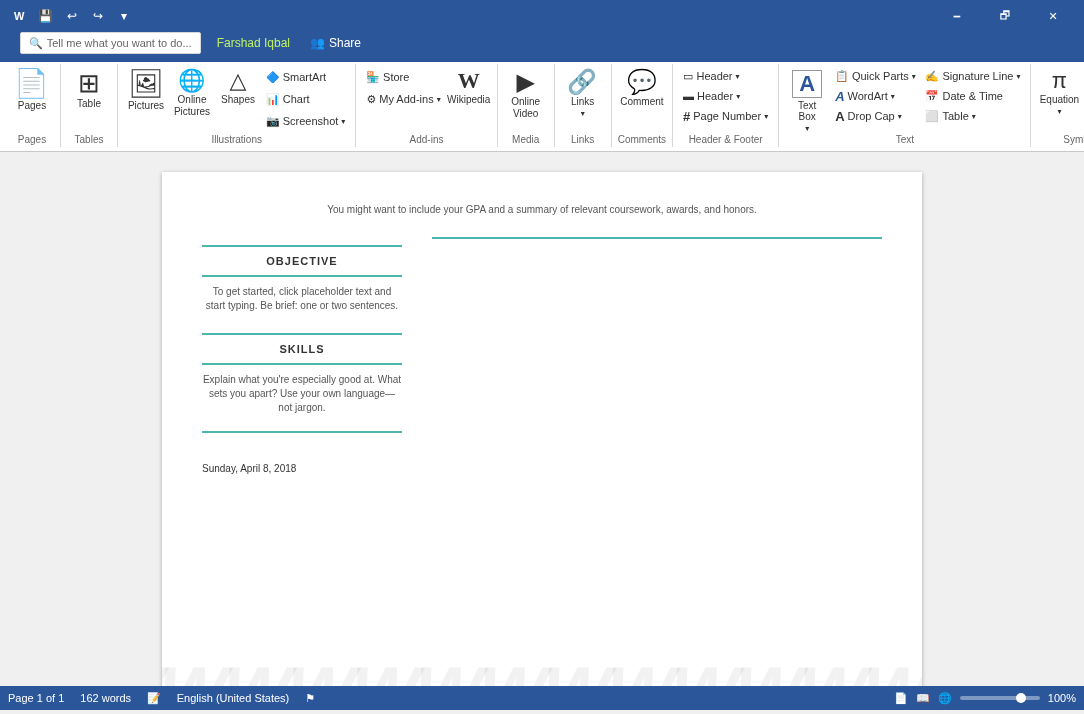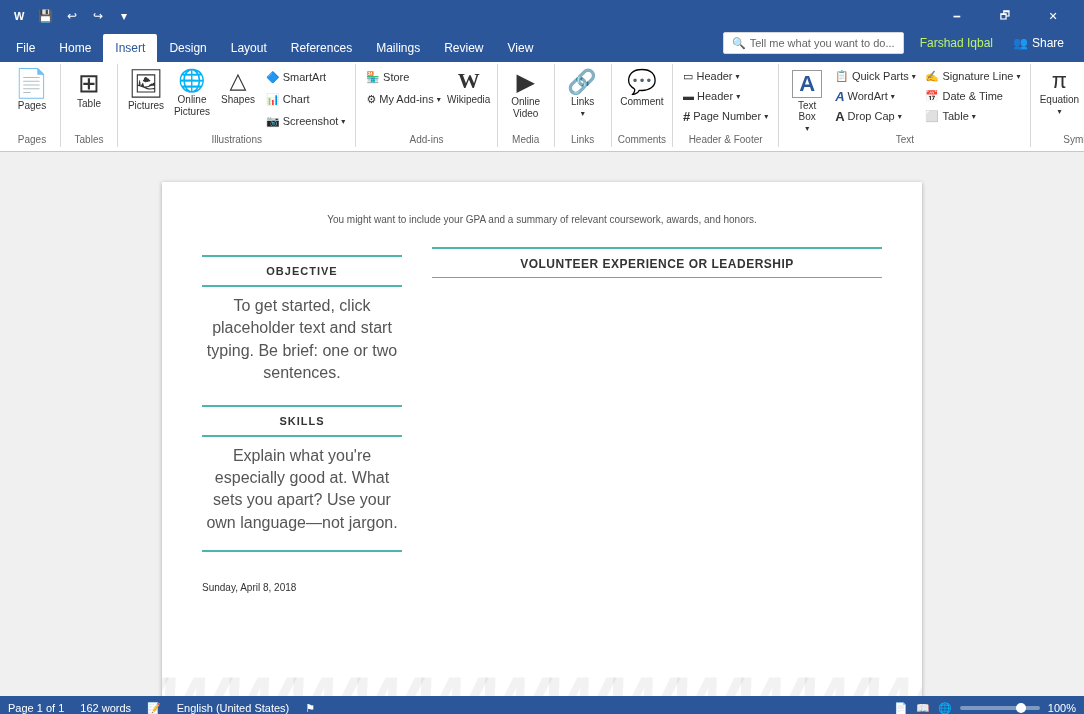--- a/index.html
+++ b/index.html
@@ -108,21 +108,20 @@
     }
 
     
     .doc-area {
       background: #f0f0f0;
       height: calc(714px - 32px - 30px - 94px - 24px);
       overflow: auto;
       display: flex;
       justify-content: center;
       padding: 20px;
-      margin-top: 10px;
     }
     .page {
       background: white;
       width: 760px;
       min-height: 580px;
       box-shadow: 0 1px 4px rgba(0,0,0,0.3);
       padding: 30px 40px 30px 40px;
       position: relative;
     }
 
@@ -141,21 +140,21 @@
     }
     .section-title {
       text-align: center;
       font-size: 11px;
       font-weight: bold;
       letter-spacing: 1px;
       color: #333;
       margin-bottom: 4px;
     }
     .section-body {
-      font-size: 16px;
+      font-size: 10px;
       color: #555;
       text-align: center;
       line-height: 1.4;
     }
 
     .vol-title {
       text-align: center;
       font-size: 12px;
       font-weight: bold;
       color: #333;
@@ -292,31 +291,20 @@
     </div>
   </div>
   <div class="title-bar-right">
     <div class="title-btn">🗕</div>
     <div class="title-btn">🗗</div>
     <div class="title-btn close">✕</div>
   </div>
 </div>
 
 <div style="background:#2b579a; display:flex; align-items:flex-end; height:30px; padding-left:4px; position:relative;">
-  <div style="display:flex; align-items:flex-end; flex:1;">
-    <div class="ribbon-tab">File</div>
-    <div class="ribbon-tab">Home</div>
-    <div class="ribbon-tab active">Insert</div>
-    <div class="ribbon-tab">Design</div>
-    <div class="ribbon-tab">Layout</div>
-    <div class="ribbon-tab">References</div>
-    <div class="ribbon-tab">Mailings</div>
-    <div class="ribbon-tab">Review</div>
-    <div class="ribbon-tab">View</div>
-  </div>
   <div style="display:flex; align-items:center; padding: 0 8px 4px 8px; gap: 8px;">
     <div class="tell-me-area">
       <span>🔍</span>
       <span>Tell me what you want to do...</span>
     </div>
     <span style="color:#bef264; font-size:12px; font-weight:500; cursor:pointer;">Farshad Iqbal</span>
     <button class="share-btn">
       <span>👥</span>
       <span>Share</span>
     </button>
@@ -541,21 +529,20 @@
 jargon.</div>
 
         <hr class="section-divider" style="margin-top:16px;">
 
         <div class="date-text">Sunday, April 8, 2018</div>
       </div>
 
       <div class="doc-right">
 
         <div style="border-top: 2px solid #4db6ac; padding-top: 8px;">
-          <div class="vol-title">VOLUNTEER EXPERIENCE OR LEADERSHIP</div>
         </div>
       </div>
     </div>
 
     <div class="watermark">
       <div class="watermark-text">WWWWWWWWWWWWWWWWWWWWWWWW</div>
     </div>
   </div>
 </div>
 

